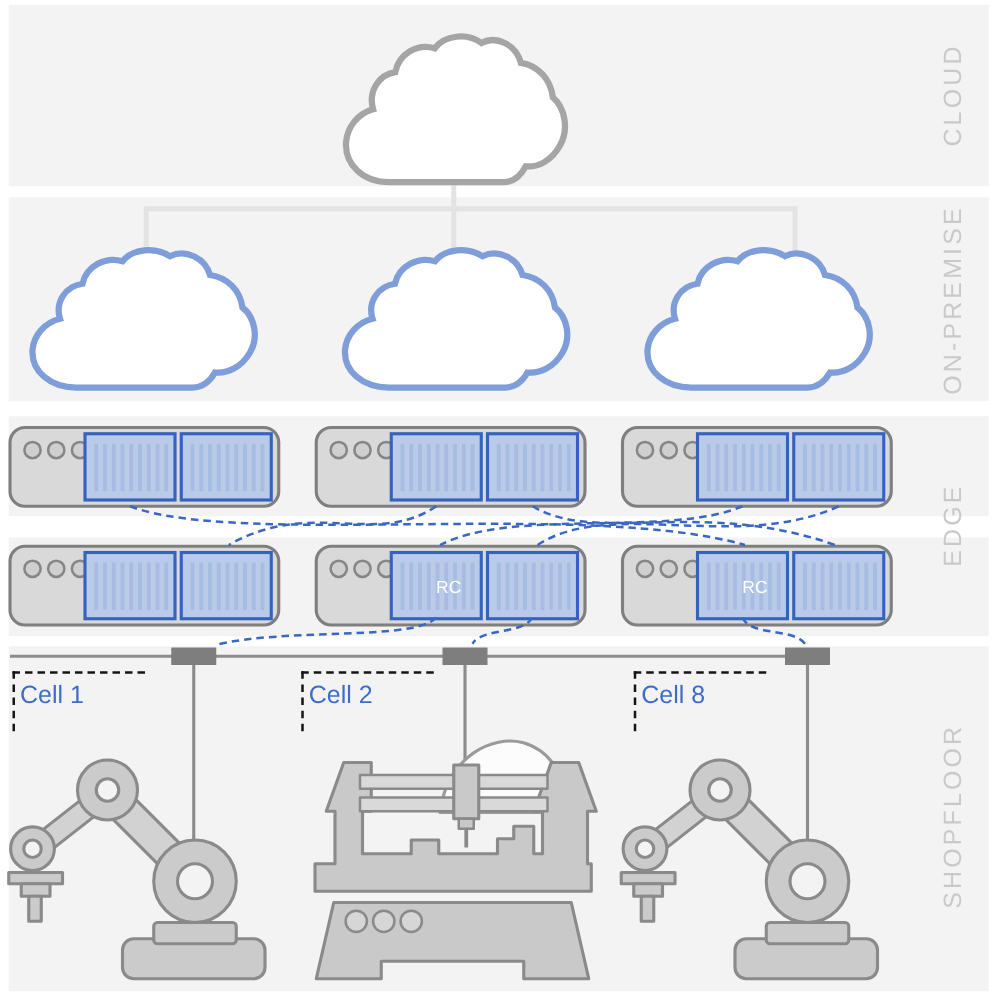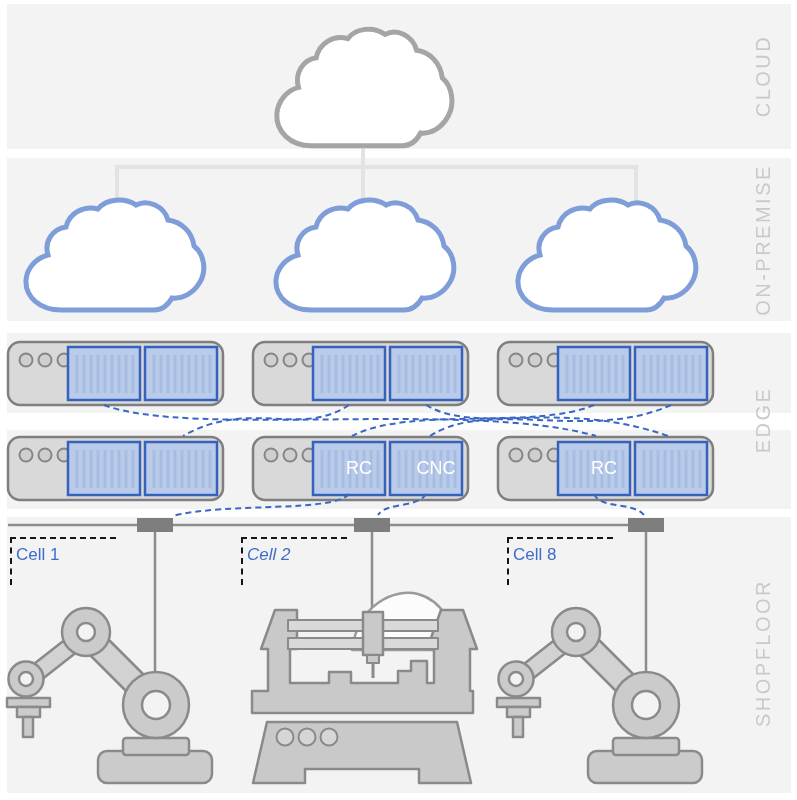--- a/index.html
+++ b/index.html
@@ -14,28 +14,28 @@
   .band-edge2{top:430px;height:79px;}
   .band-shopfloor{top:517px;height:276px;}
   .vlabel{
     position:absolute;width:200px;height:24px;line-height:24px;text-align:center;
     transform:rotate(-90deg);color:#c9c9c9;font-size:20px;letter-spacing:2.5px;
     z-index:5;user-select:none;
   }
   #diagram-svg{position:absolute;left:0;top:0;z-index:3;}
   .ctr-label{
     position:absolute;width:92px;height:53px;display:flex;align-items:center;justify-content:center;
-    color:#ffffff;font-size:18px;z-index:6;
+    color:#ffffff;font-size:14px;z-index:6;
   }
   .cell-bracket{
     position:absolute;border-top:2px dashed #151515;border-left:2px dashed #151515;
     width:104px;height:46px;z-index:6;
   }
   .cell-label{
-    position:absolute;color:#3f6cc8;font-size:17px;z-index:7;white-space:nowrap;
+    position:absolute;color:#3f6cc8;font-size:20px;z-index:7;white-space:nowrap;
   }
 </style>
 </head>
 <body>
 
 <div id="stage">
 
   <div class="band band-cloud"></div>
   <div class="band band-onprem"></div>
   <div class="band band-edge1"></div>
@@ -166,23 +166,22 @@
         <circle cx="285" cy="737" r="8.5"></circle>
           <circle cx="307" cy="737" r="8.5"></circle>
           <circle cx="329" cy="737" r="8.5"></circle>
       </g>
     </g>
 
     <use href="#robotTpl" transform="translate(490,0)"></use>
   </svg>
 
   <div class="ctr-label" style="left:313px;top:442px;">RC</div>
-  <div class="ctr-label" style="left:390px;top:442px;">CNC</div>
   <div class="ctr-label" style="left:558px;top:442px;">RC</div>
 
   <div class="cell-bracket" style="left:10px;top:537px;"></div>
   <div class="cell-bracket" style="left:241px;top:537px;"></div>
   <div class="cell-bracket" style="left:507px;top:537px;"></div>
   <div class="cell-label" style="left:16px;top:545px;">Cell 1</div>
-  <div class="cell-label" style="left:247px;top:545px;font-style:italic;">Cell 2</div>
+  <div class="cell-label" style="left:247px;top:545px;">Cell 2</div>
   <div class="cell-label" style="left:513px;top:545px;">Cell 8</div>
 
 </div>
 
 </body></html>

